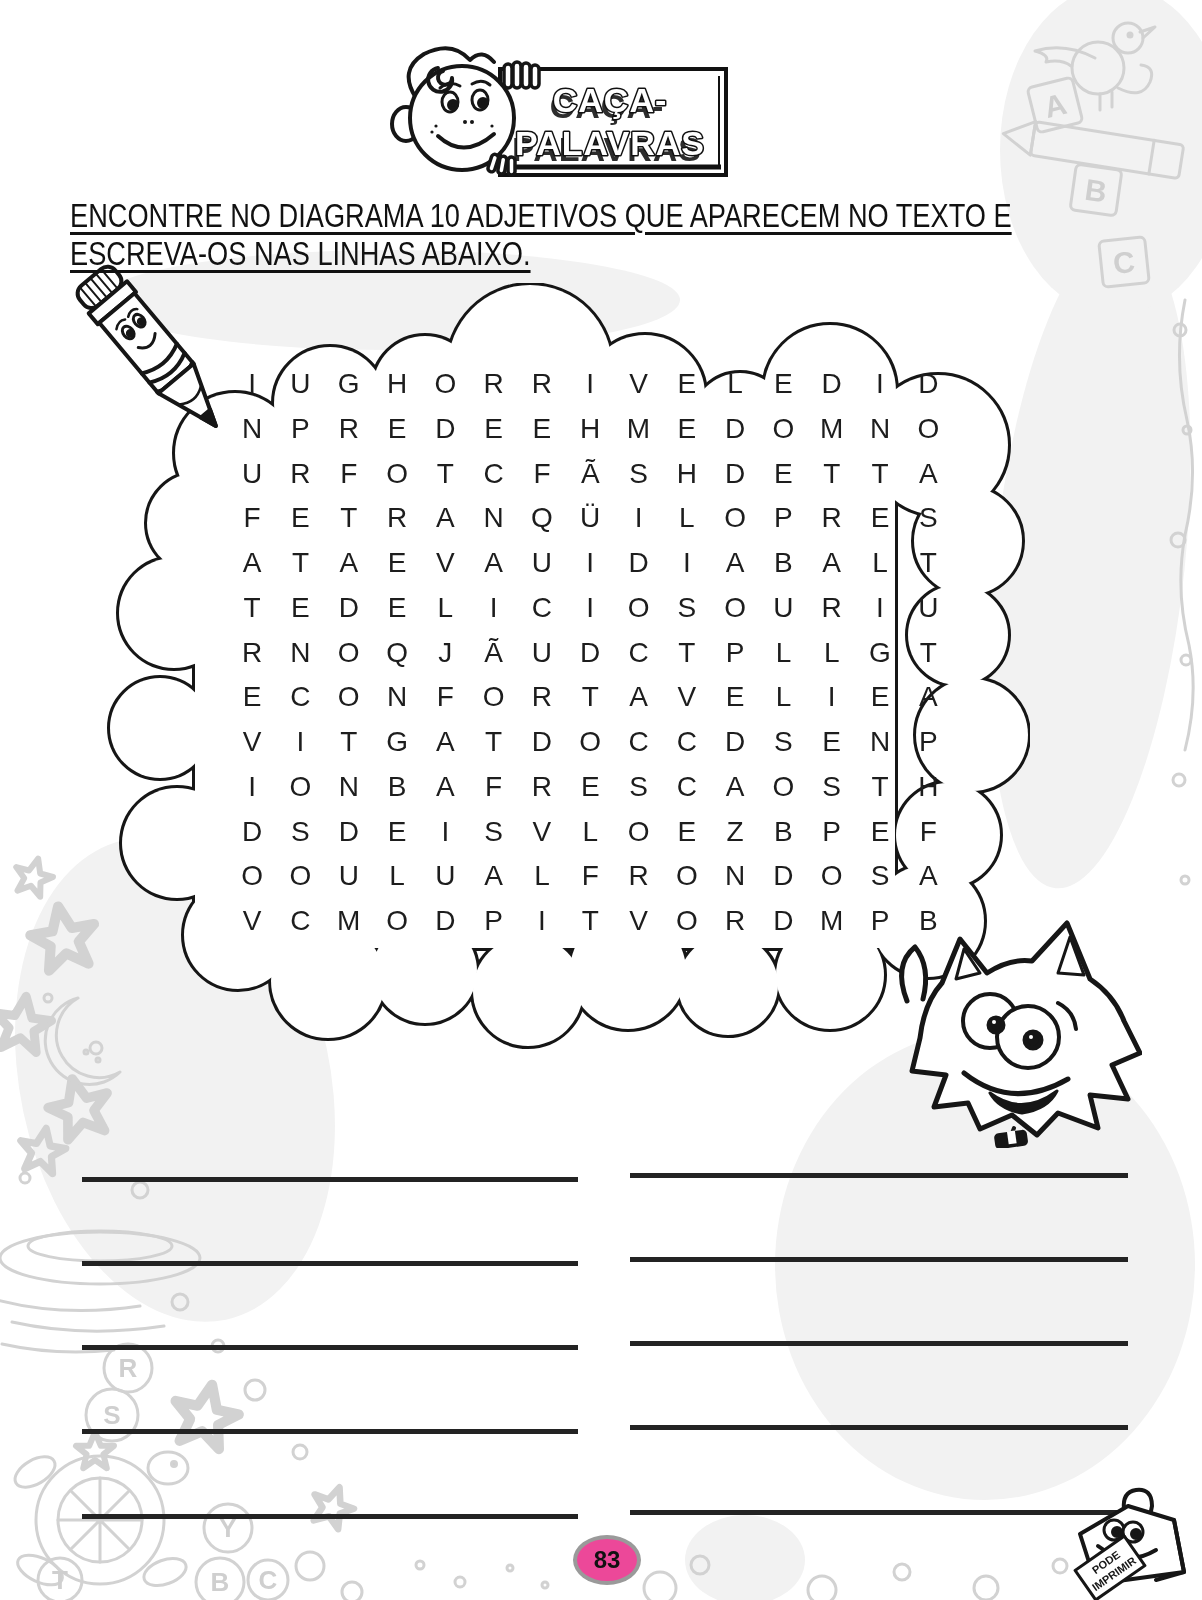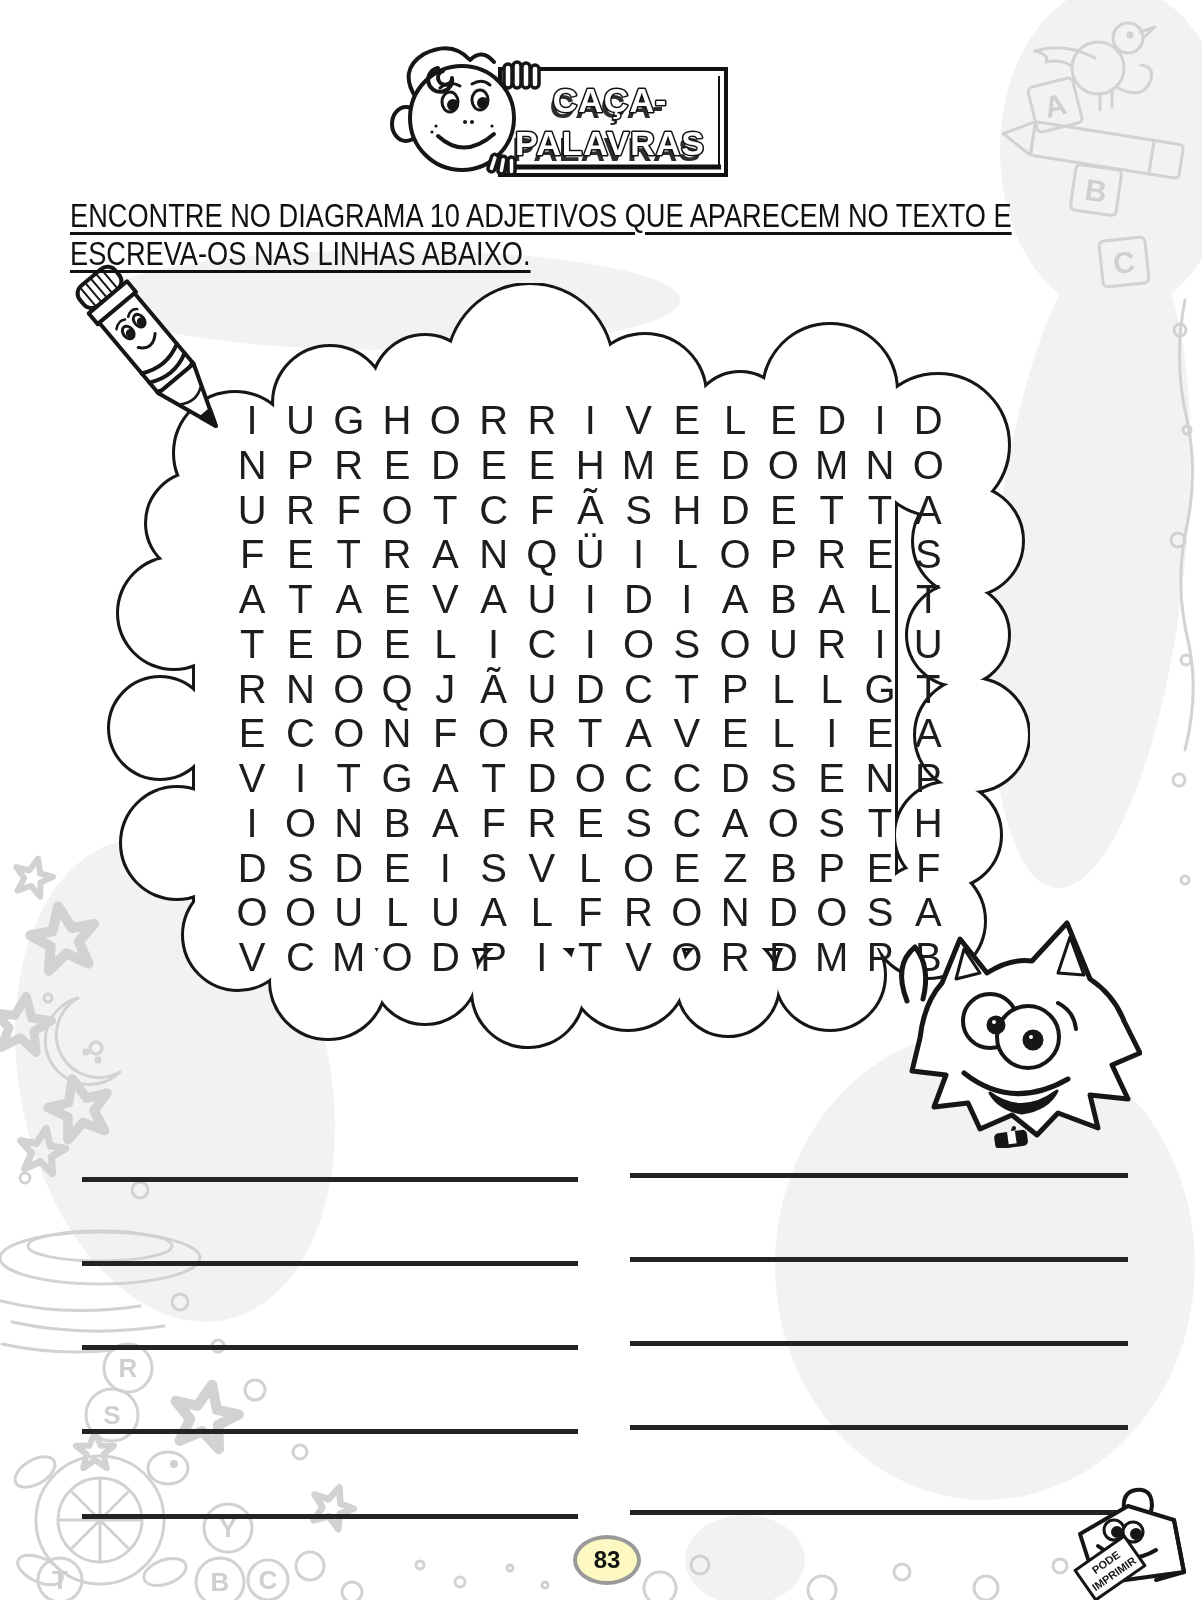--- a/index.html
+++ b/index.html
@@ -17,31 +17,31 @@
 
   
   .instructions{position:absolute;left:70px;top:196px;z-index:6;font-size:34px;line-height:38px;
                 font-weight:normal;color:#111;white-space:nowrap;}
   .instructions .cond{display:inline-block;transform:scaleX(0.80);transform-origin:0 50%;
                 text-decoration:underline;text-decoration-thickness:3px;text-underline-offset:5px;}
 
   
   #cloud{left:80px;top:283px;z-index:2;}
   #pencil{left:72px;top:262px;z-index:3;transform:rotate(-40deg);transform-origin:50% 22%;}
-  #grid{position:absolute;left:228px;top:361px;z-index:4;font-size:40px;color:#1d1d1d;margin-top:37px;}
+  #grid{position:absolute;left:228px;top:361px;z-index:4;font-size:28px;color:#1d1d1d;}
   .g-row{height:44.75px;white-space:nowrap;}
   .g-cell{display:inline-block;width:48.3px;height:44.75px;line-height:45px;text-align:center;}
   #fox{left:872px;top:903px;z-index:5;}
 
   
   .answer-line{position:absolute;z-index:6;height:0;border-top:5px solid #232323;}
 
   
   .pageno{position:absolute;left:573px;top:1535px;width:60px;height:42px;z-index:7;
-          background:#fef9c3;border:4px solid #9a9a9a;border-radius:50%;
+          background:#ec4899;border:4px solid #9a9a9a;border-radius:50%;
           text-align:center;line-height:42px;font-size:24px;font-weight:bold;color:#111;}
   #printer{left:1064px;top:1476px;z-index:7;}
 
   
   .cl-outline{fill:#ffffff;stroke:#161616;stroke-width:6;}
   .cl-fill{fill:#ffffff;stroke:none;}
 
   
   .bubble-shadow{font-weight:bold;font-size:34px;letter-spacing:1px;fill:#2d2d2d;}
   .bubble-main{font-weight:bold;font-size:34px;letter-spacing:1px;fill:#ffffff;

